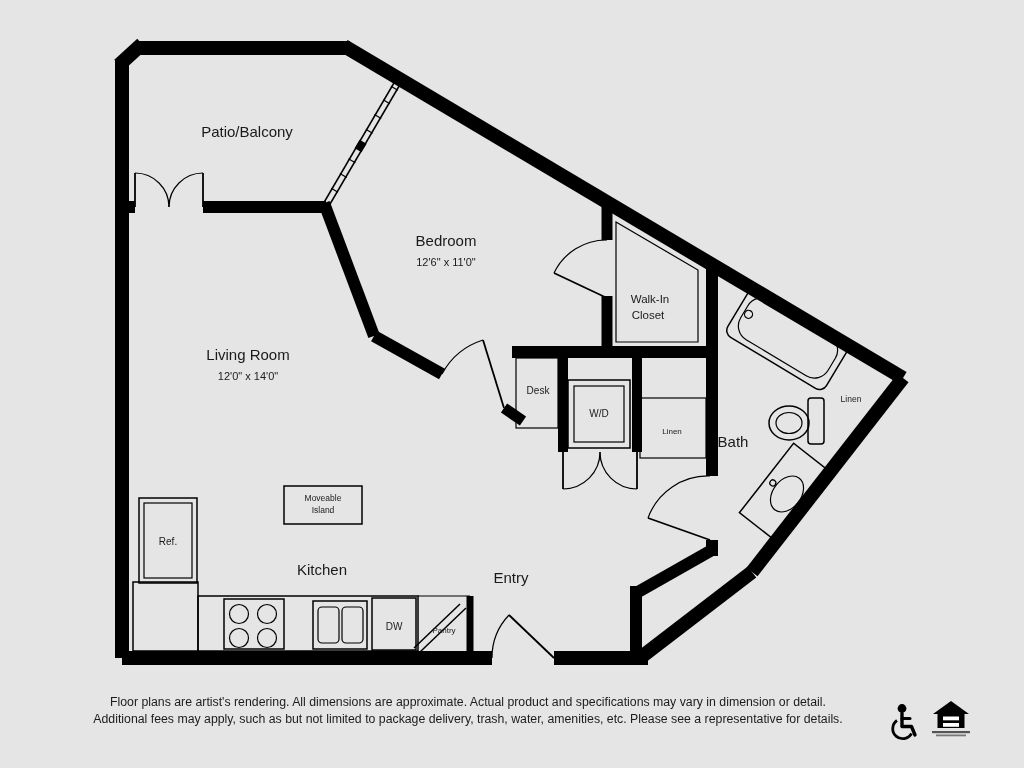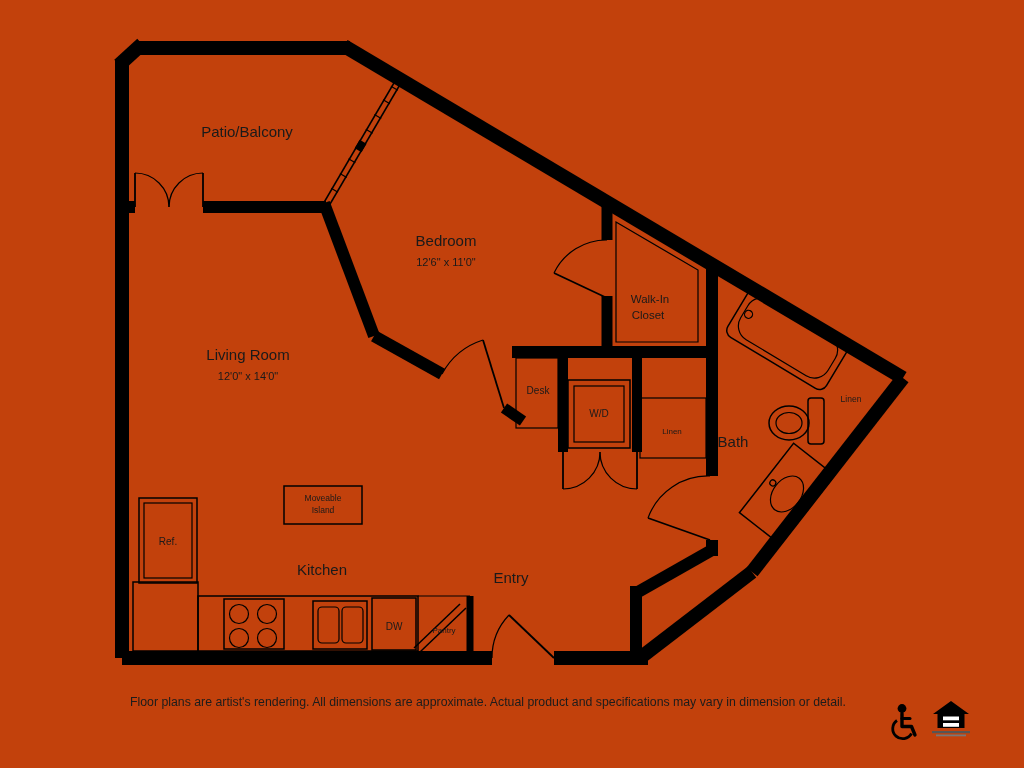--- a/index.html
+++ b/index.html
@@ -1,33 +1,33 @@
 <!DOCTYPE html>
 <html><head>
 <meta charset="utf-8">
 <style>
   html,body{margin:0;padding:0;background:#fff;}
-  #stage{position:relative;width:1024px;height:768px;background:#c2410c;overflow:hidden;
+  #stage{position:relative;width:1024px;height:768px;background:#e5e5e5;overflow:hidden;
          font-family:"Liberation Sans",sans-serif;}
   #plan{position:absolute;left:0;top:0;}
   .wall{stroke:#000;stroke-linecap:butt;fill:none;}
   .w14{stroke-width:14;} .w12{stroke-width:12;} .w11{stroke-width:11;} .w10{stroke-width:10;}
   .w8{stroke-width:8;} .w7{stroke-width:7;}
   .thin{stroke:#000;stroke-width:1.5;fill:none;}
   .thin2{stroke:#000;stroke-width:1.2;fill:none;}
   .leaf{stroke:#000;stroke-width:1.8;fill:none;}
   .arc{stroke:#000;stroke-width:1.2;fill:none;}
   .lbl{fill:#1a1a1a;}
   .lbl-room{font-size:15px;}
   .lbl-dim{font-size:11px;}
   .lbl-med{font-size:11.5px;}
   .lbl-sm{font-size:10px;}
   .lbl-xs{font-size:8.5px;}
   .lbl-xxs{font-size:8px;}
-  #disclaimer{position:absolute;left:68px;top:694px;width:840px;text-align:center;
+  #disclaimer{position:absolute;left:48px;top:694px;width:840px;text-align:center;
               font-size:12.3px;line-height:17px;color:#1c1c1c;}
 </style>
 </head>
 <body>
 
 <div id="stage">
   <svg id="plan" width="1024" height="768" viewBox="0 0 1024 768">
 
     <g>
 
@@ -195,14 +195,15 @@
       <path d="M18,0 L0,13 H4.5 V27 H31.5 V13 H36 Z" fill="#000"></path>
       <rect x="10" y="15.5" width="16" height="3.8" fill="#fff"></rect>
       <rect x="10" y="22" width="16" height="3.8" fill="#fff"></rect>
       <rect x="-1" y="30" width="38" height="2.2" fill="#555"></rect>
       <rect x="3" y="33.5" width="30" height="1.8" fill="#777"></rect>
     </g>
   </svg>
 
   <div id="disclaimer">
     <div>Floor plans are artist's rendering. All dimensions are approximate. Actual product and specifications may vary in dimension or detail.</div>
+    <div>Additional fees may apply, such as but not limited to package delivery, trash, water, amenities, etc. Please see a representative for details.</div>
   </div>
 </div>
 
 </body></html>

